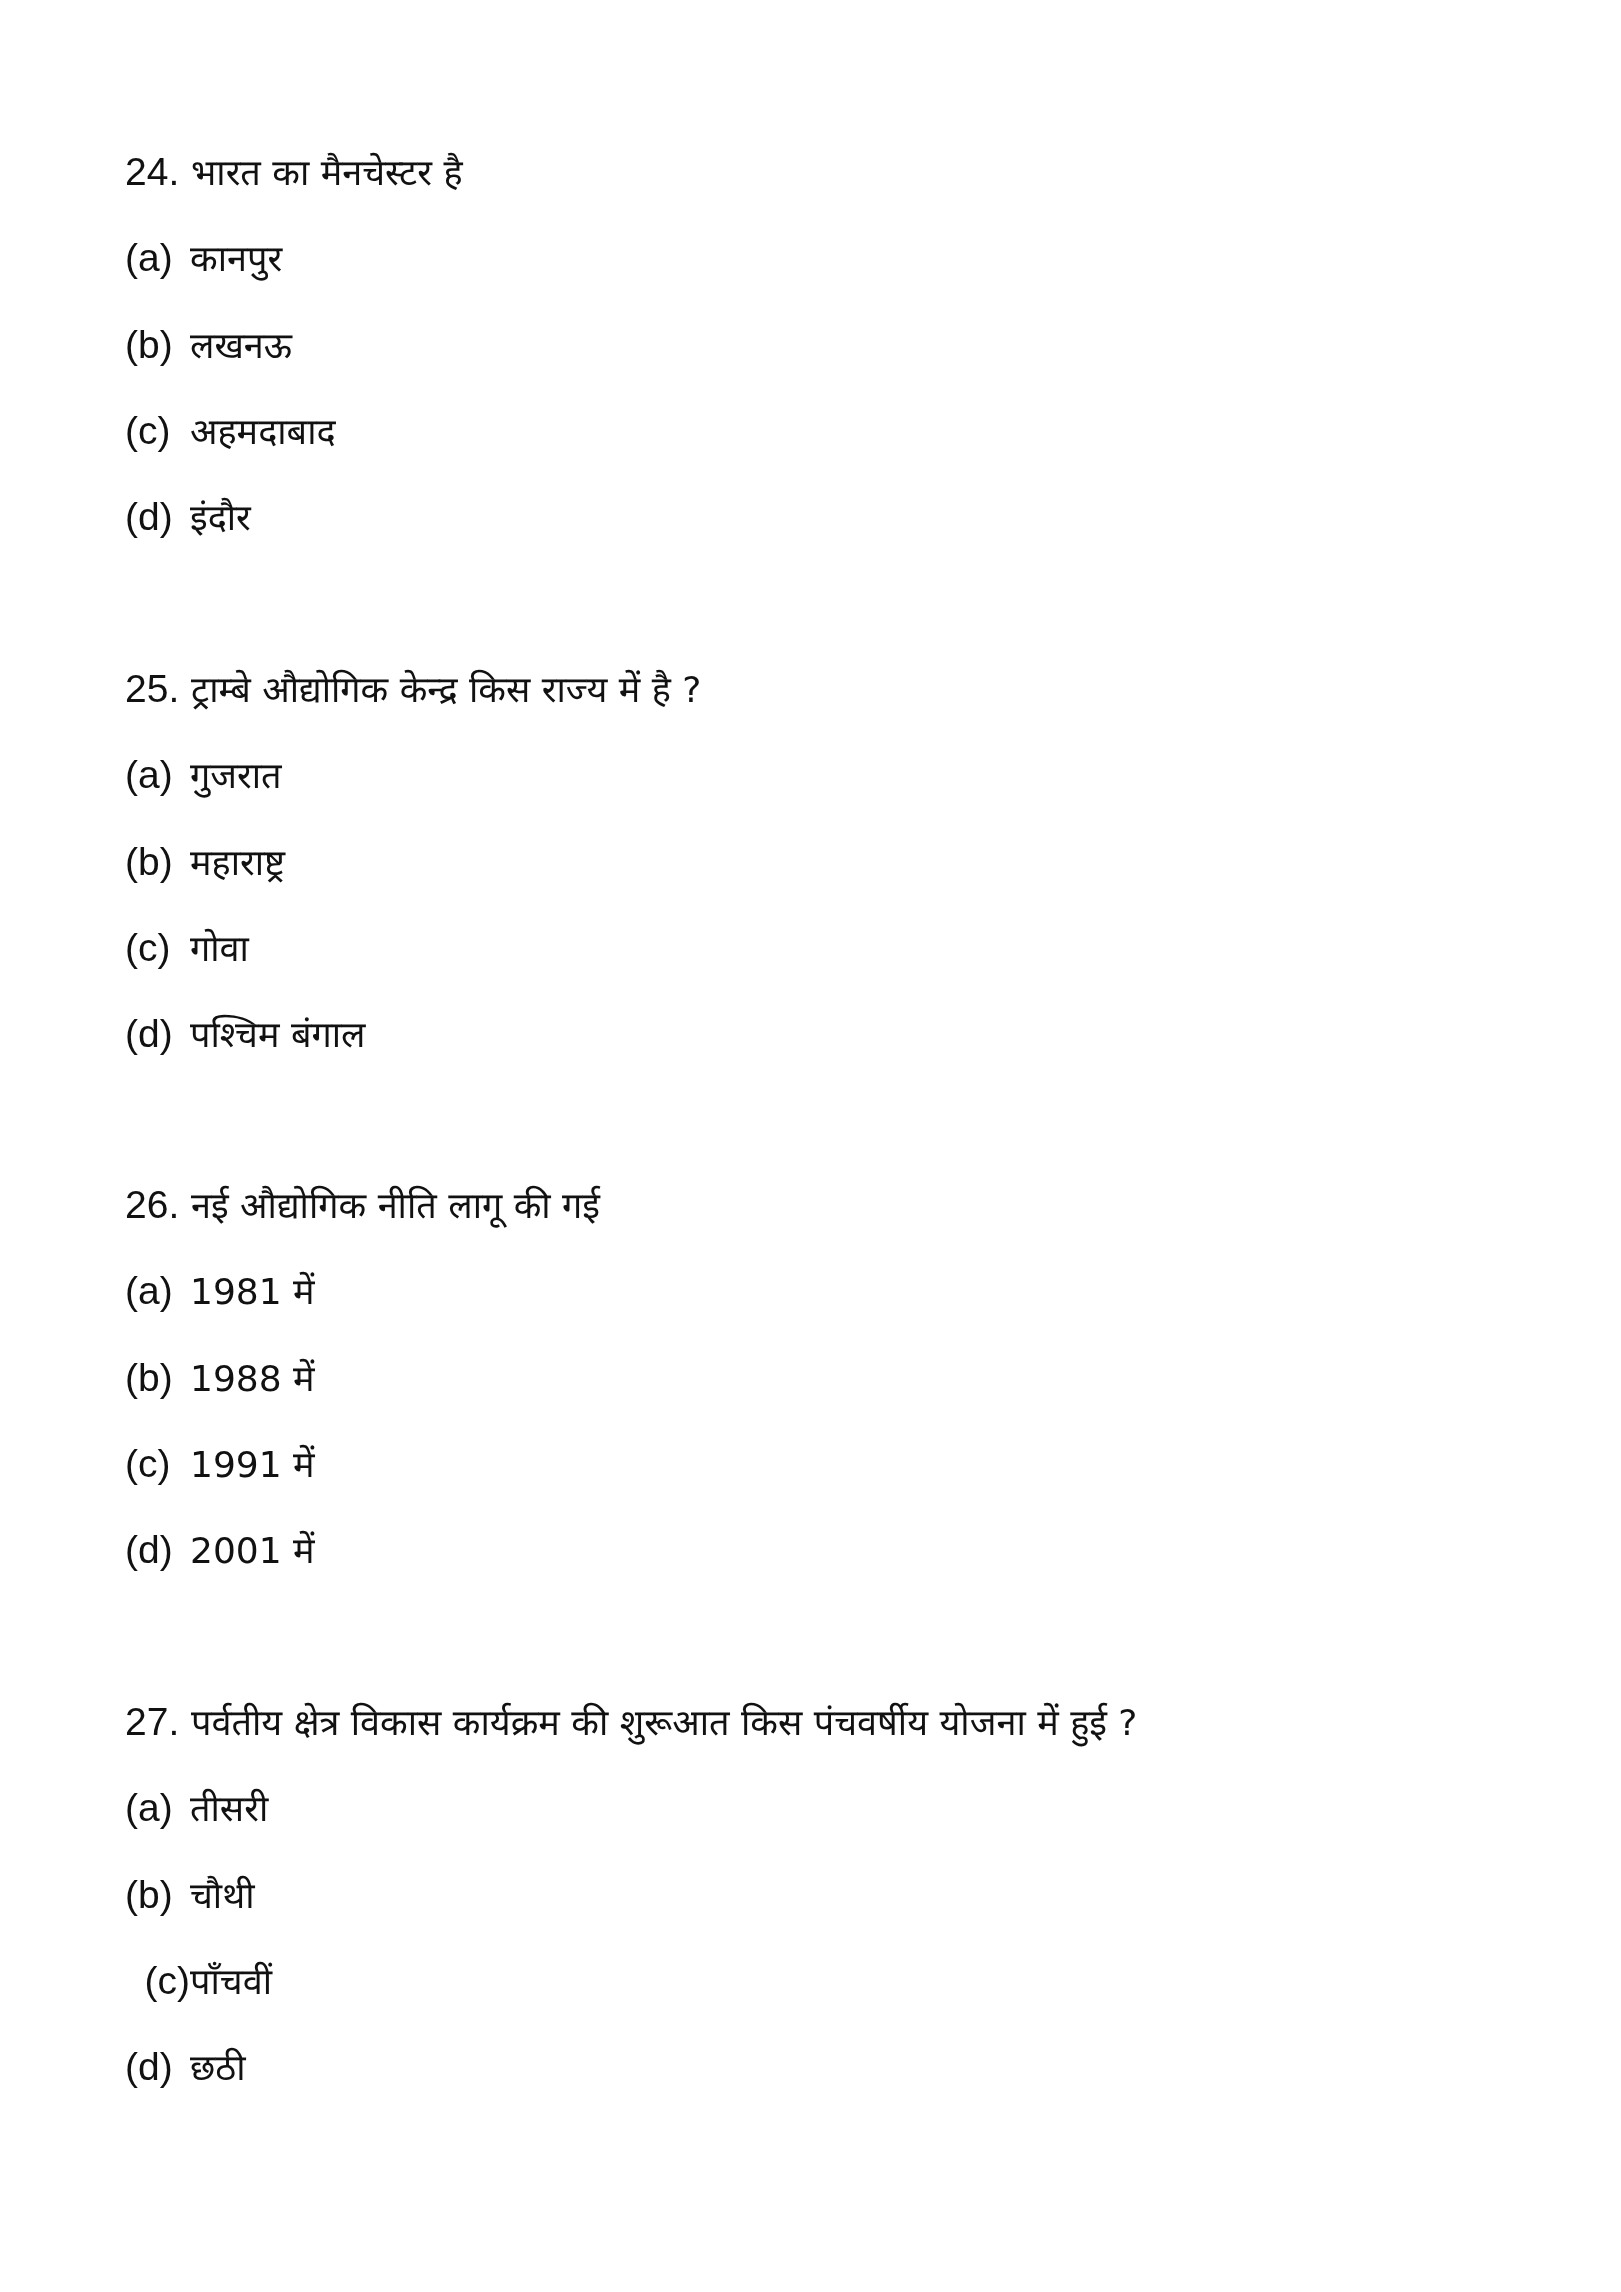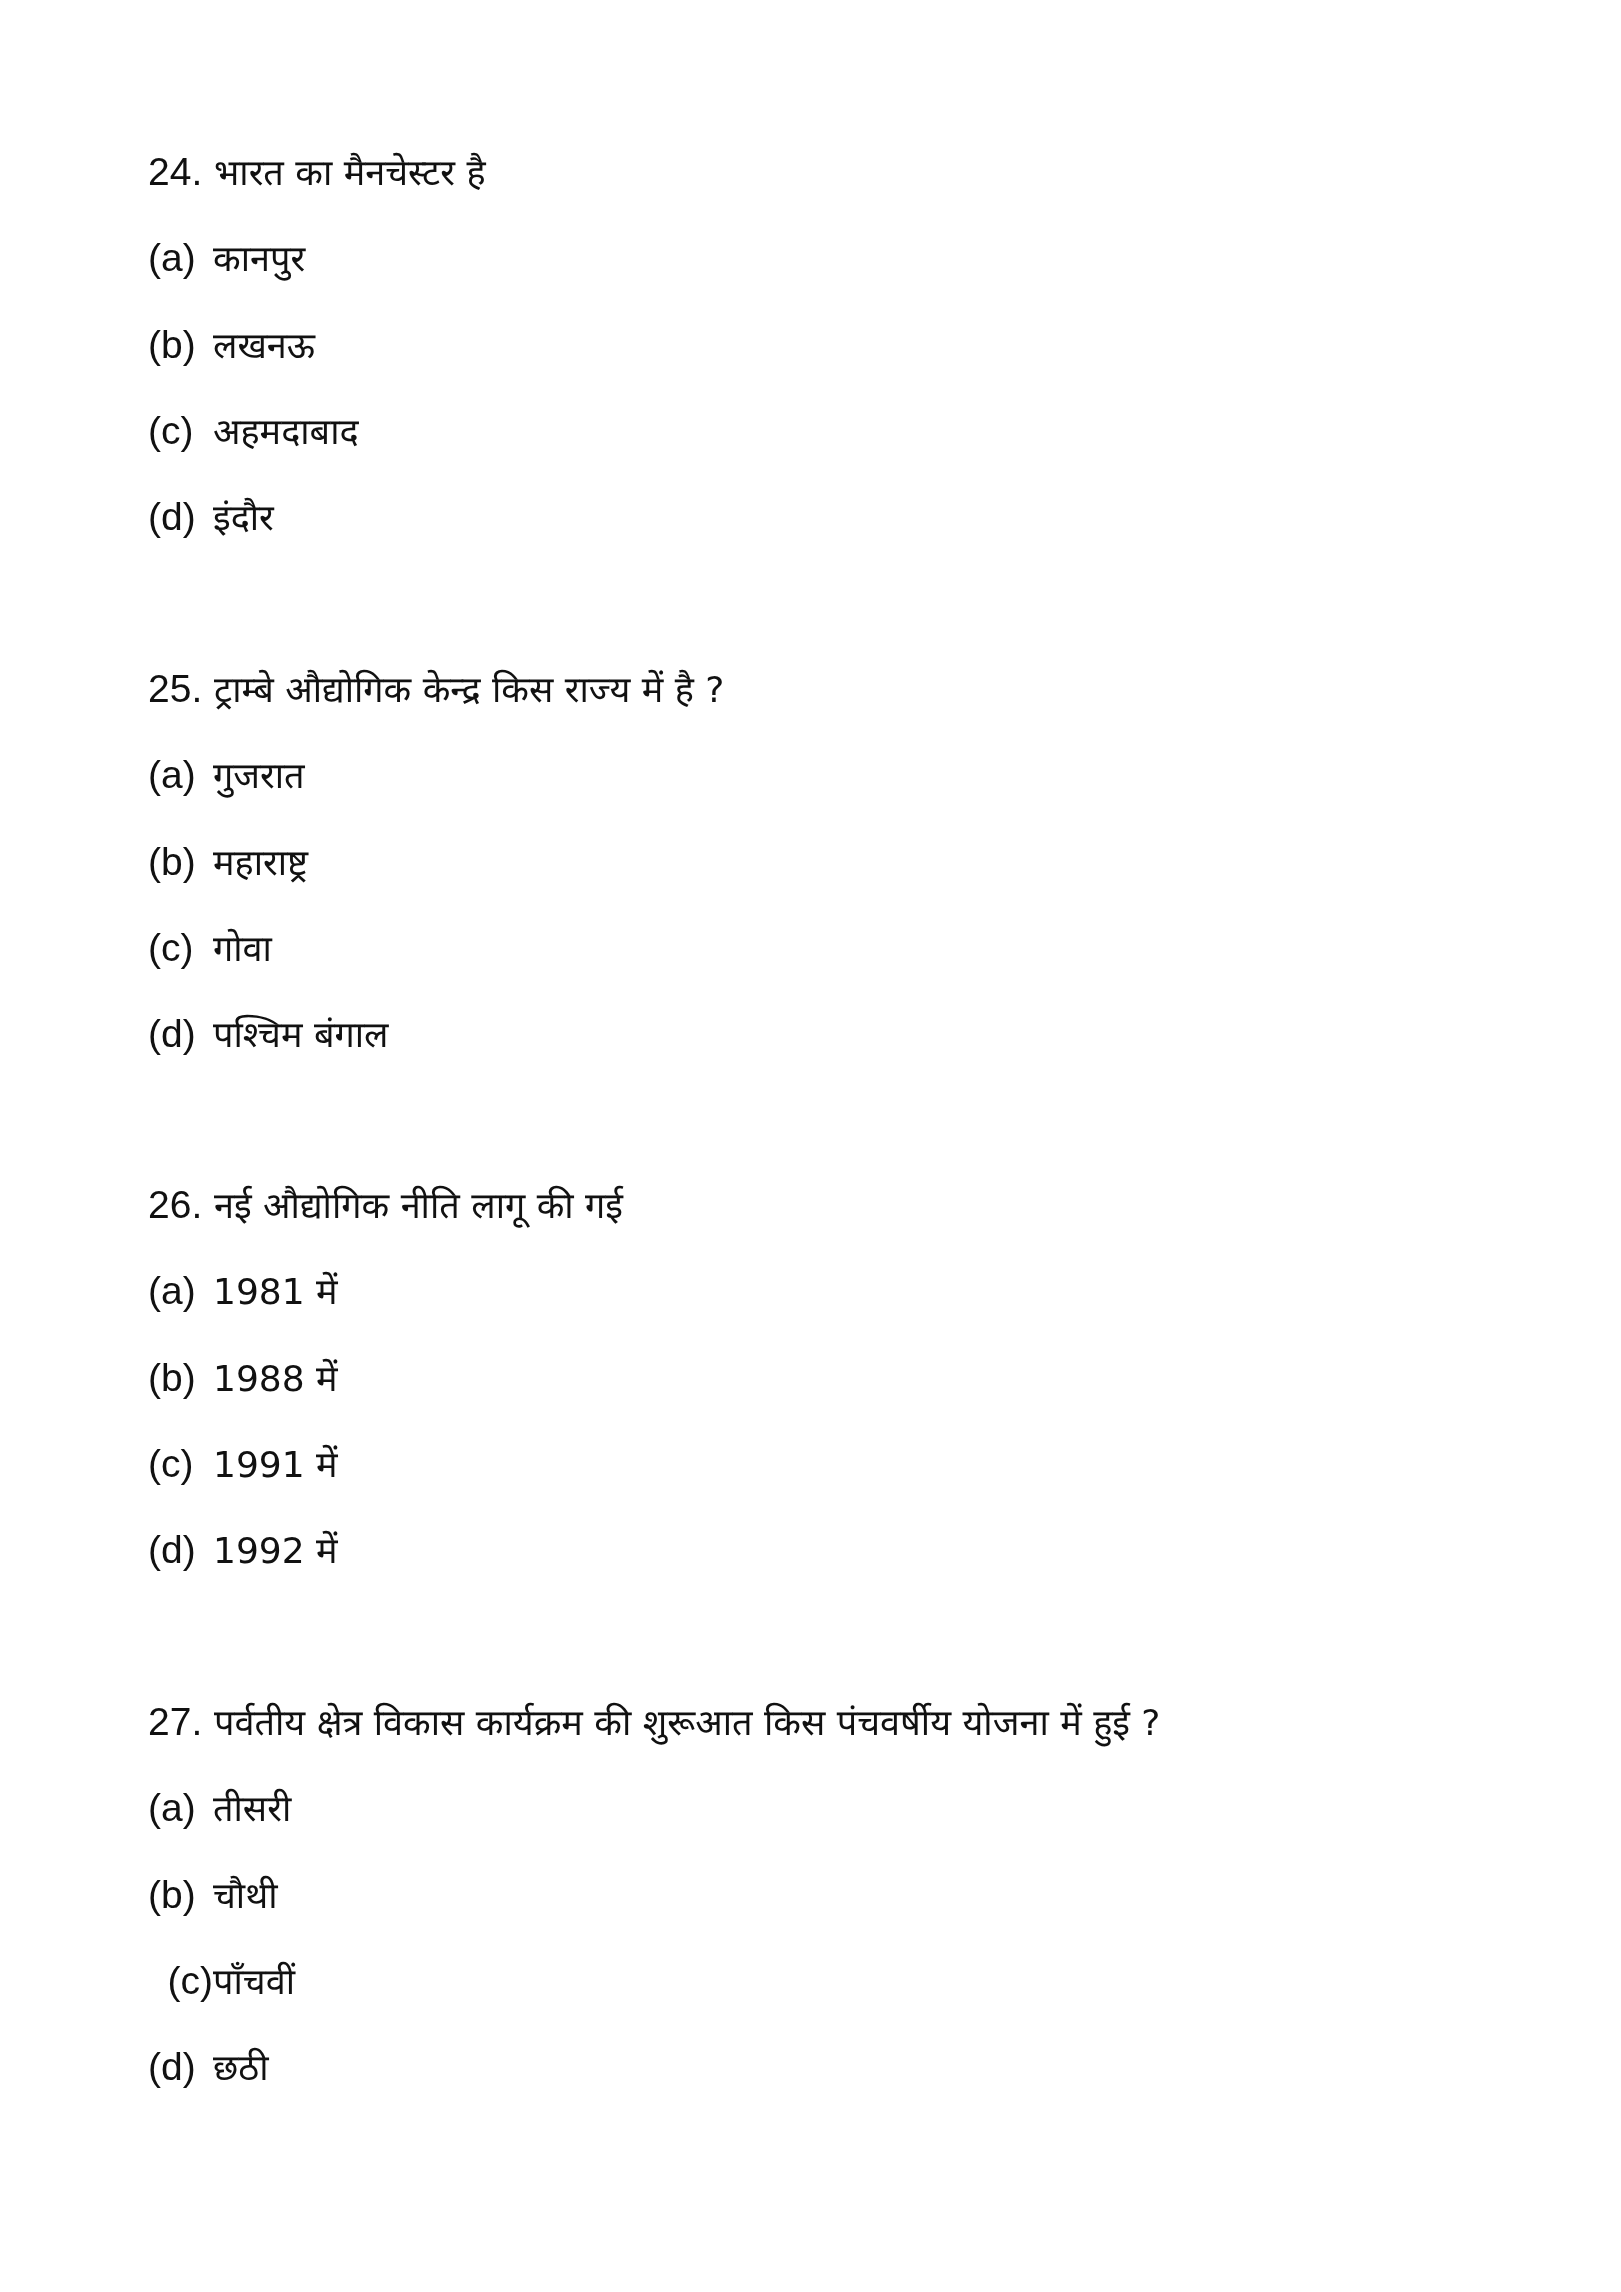--- a/index.html
+++ b/index.html
@@ -1,19 +1,19 @@
 <!DOCTYPE html>
 <html><head>
 <meta charset="utf-8">
 <style>
   html,body{margin:0;padding:0;background:#ffffff;}
   body{width:1621px;height:2293px;position:relative;overflow:hidden;
     font-family:"DejaVu Sans","Liberation Sans",sans-serif;color:#111111;}
   .q{position:absolute;left:125px;width:1421px;}
-  .line{position:absolute;left:0;height:59px;line-height:59px;font-size:36px;white-space:nowrap;margin-left:23px;}
+  .line{position:absolute;left:0;height:59px;line-height:59px;font-size:36px;white-space:nowrap;}
   .qnum{font-family:"Liberation Sans",sans-serif;font-size:39px;margin-right:11.8px;}
   .opt-label{font-family:"Liberation Sans",sans-serif;font-size:39px;display:inline-block;width:65px;}
   .opt-text{font-size:36px;}
 </style>
 </head>
 <body>
 
 <div class="q" style="top:142px;">
   <div class="line" style="top:0;">
     <span class="qnum">24.</span><span>भारत का मैनचेस्टर है</span>
@@ -57,21 +57,21 @@
   <div class="line" style="top:86px;">
     <span class="opt-label">(a)</span><span class="opt-text">1981 में</span>
   </div>
   <div class="line" style="top:173px;">
     <span class="opt-label">(b)</span><span class="opt-text">1988 में</span>
   </div>
   <div class="line" style="top:259px;">
     <span class="opt-label">(c)</span><span class="opt-text">1991 में</span>
   </div>
   <div class="line" style="top:345px;">
-    <span class="opt-label">(d)</span><span class="opt-text">1992 में</span>
+    <span class="opt-label">(d)</span><span class="opt-text">2001 में</span>
   </div>
 </div>
 
 <div class="q" style="top:1692px;">
   <div class="line" style="top:0;">
     <span class="qnum">27.</span><span>पर्वतीय क्षेत्र विकास कार्यक्रम की शुरूआत किस पंचवर्षीय योजना में हुई ?</span>
   </div>
   <div class="line" style="top:86px;">
     <span class="opt-label">(a)</span><span class="opt-text">तीसरी</span>
   </div>

